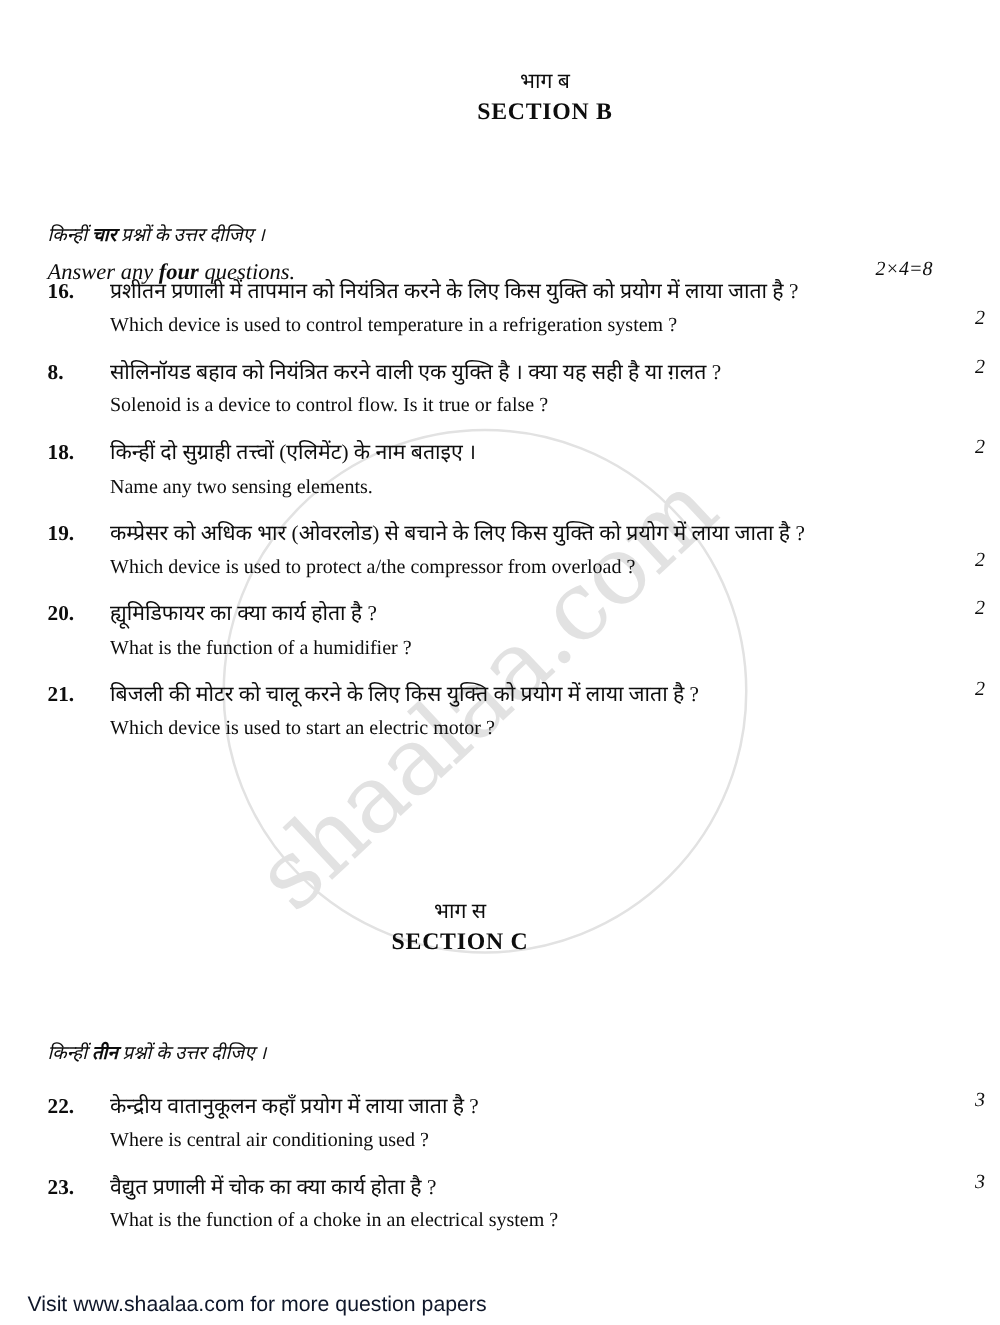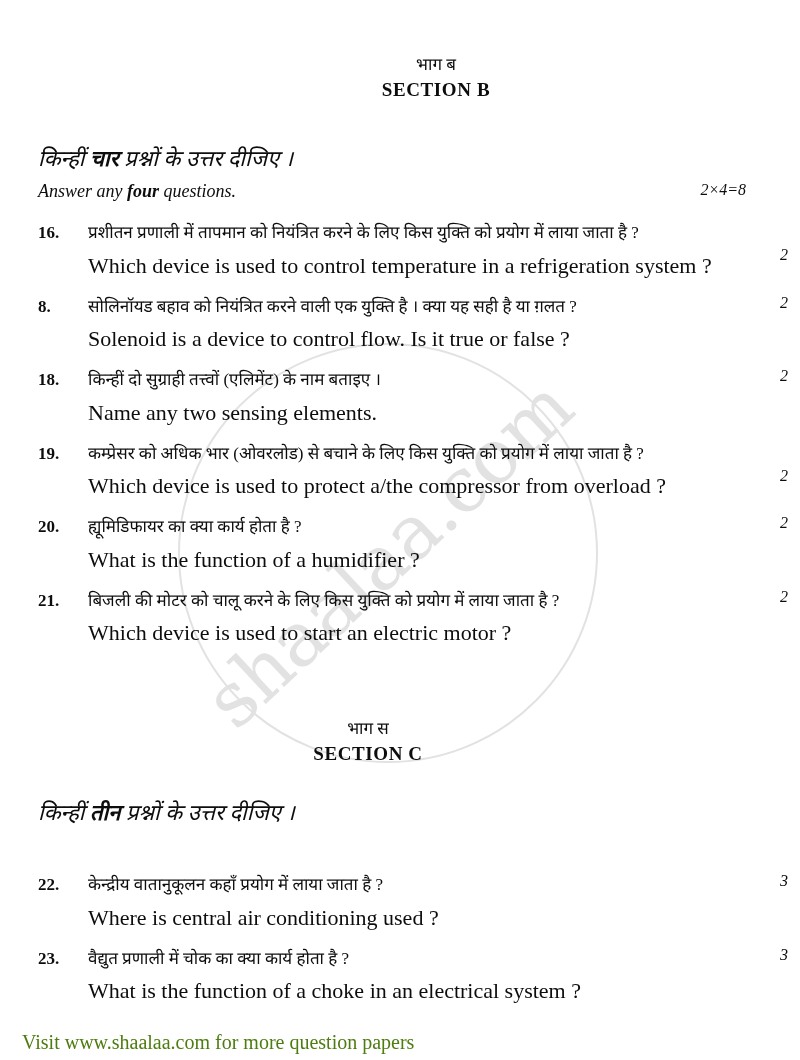--- a/index.html
+++ b/index.html
@@ -81,22 +81,23 @@
     left: 38px;
     width: 724px;
   }
   .instr-b { top: 142px; }
   .instr-c { top: 796px; }
   .instr .line {
     position: relative;
     font-style: italic;
   }
   .instr .hi {
-    font-size: 22px;
+    font-size: 15px;
     line-height: 1.5;
+    margin-top: 36px;
   }
   .instr .en {
     font-size: 18px;
     line-height: 1.85;
   }
   .instr b { font-weight: bold; }
   .instr .marks {
     position: absolute;
     right: 16px;
     top: 0;
@@ -126,39 +127,39 @@
     font-weight: bold;
     font-size: 17px;
     line-height: 1.55;
   }
   .q-hi {
     font-size: 17px;
     line-height: 1.56;
     text-align: justify;
   }
   .q-en {
-    font-size: 22px;
+    font-size: 16px;
     line-height: 1.5;
     margin-top: 2px;
   }
   .q-marks {
     position: absolute;
     right: 12px;
     font-style: italic;
     font-size: 16px;
   }
   .q-marks.top { top: 0; }
   .q-marks.second { top: 26px; }
   .overlay-note {
     position: absolute;
     left: 22px;
     bottom: 6px;
-    font-family: Liberation Serif, serif;
-    font-size: 20px;
-    color: #4d7c0f;
+    font-family: Liberation Sans, sans-serif;
+    font-size: 17px;
+    color: #0f172a;
     z-index: 5;
   }
 </style>
 </head>
 <body>
 
 <div class="page">
 
   <div class="watermark">
     <div class="watermark-ring" style="border-color: rgb(226, 226, 226);"></div>

